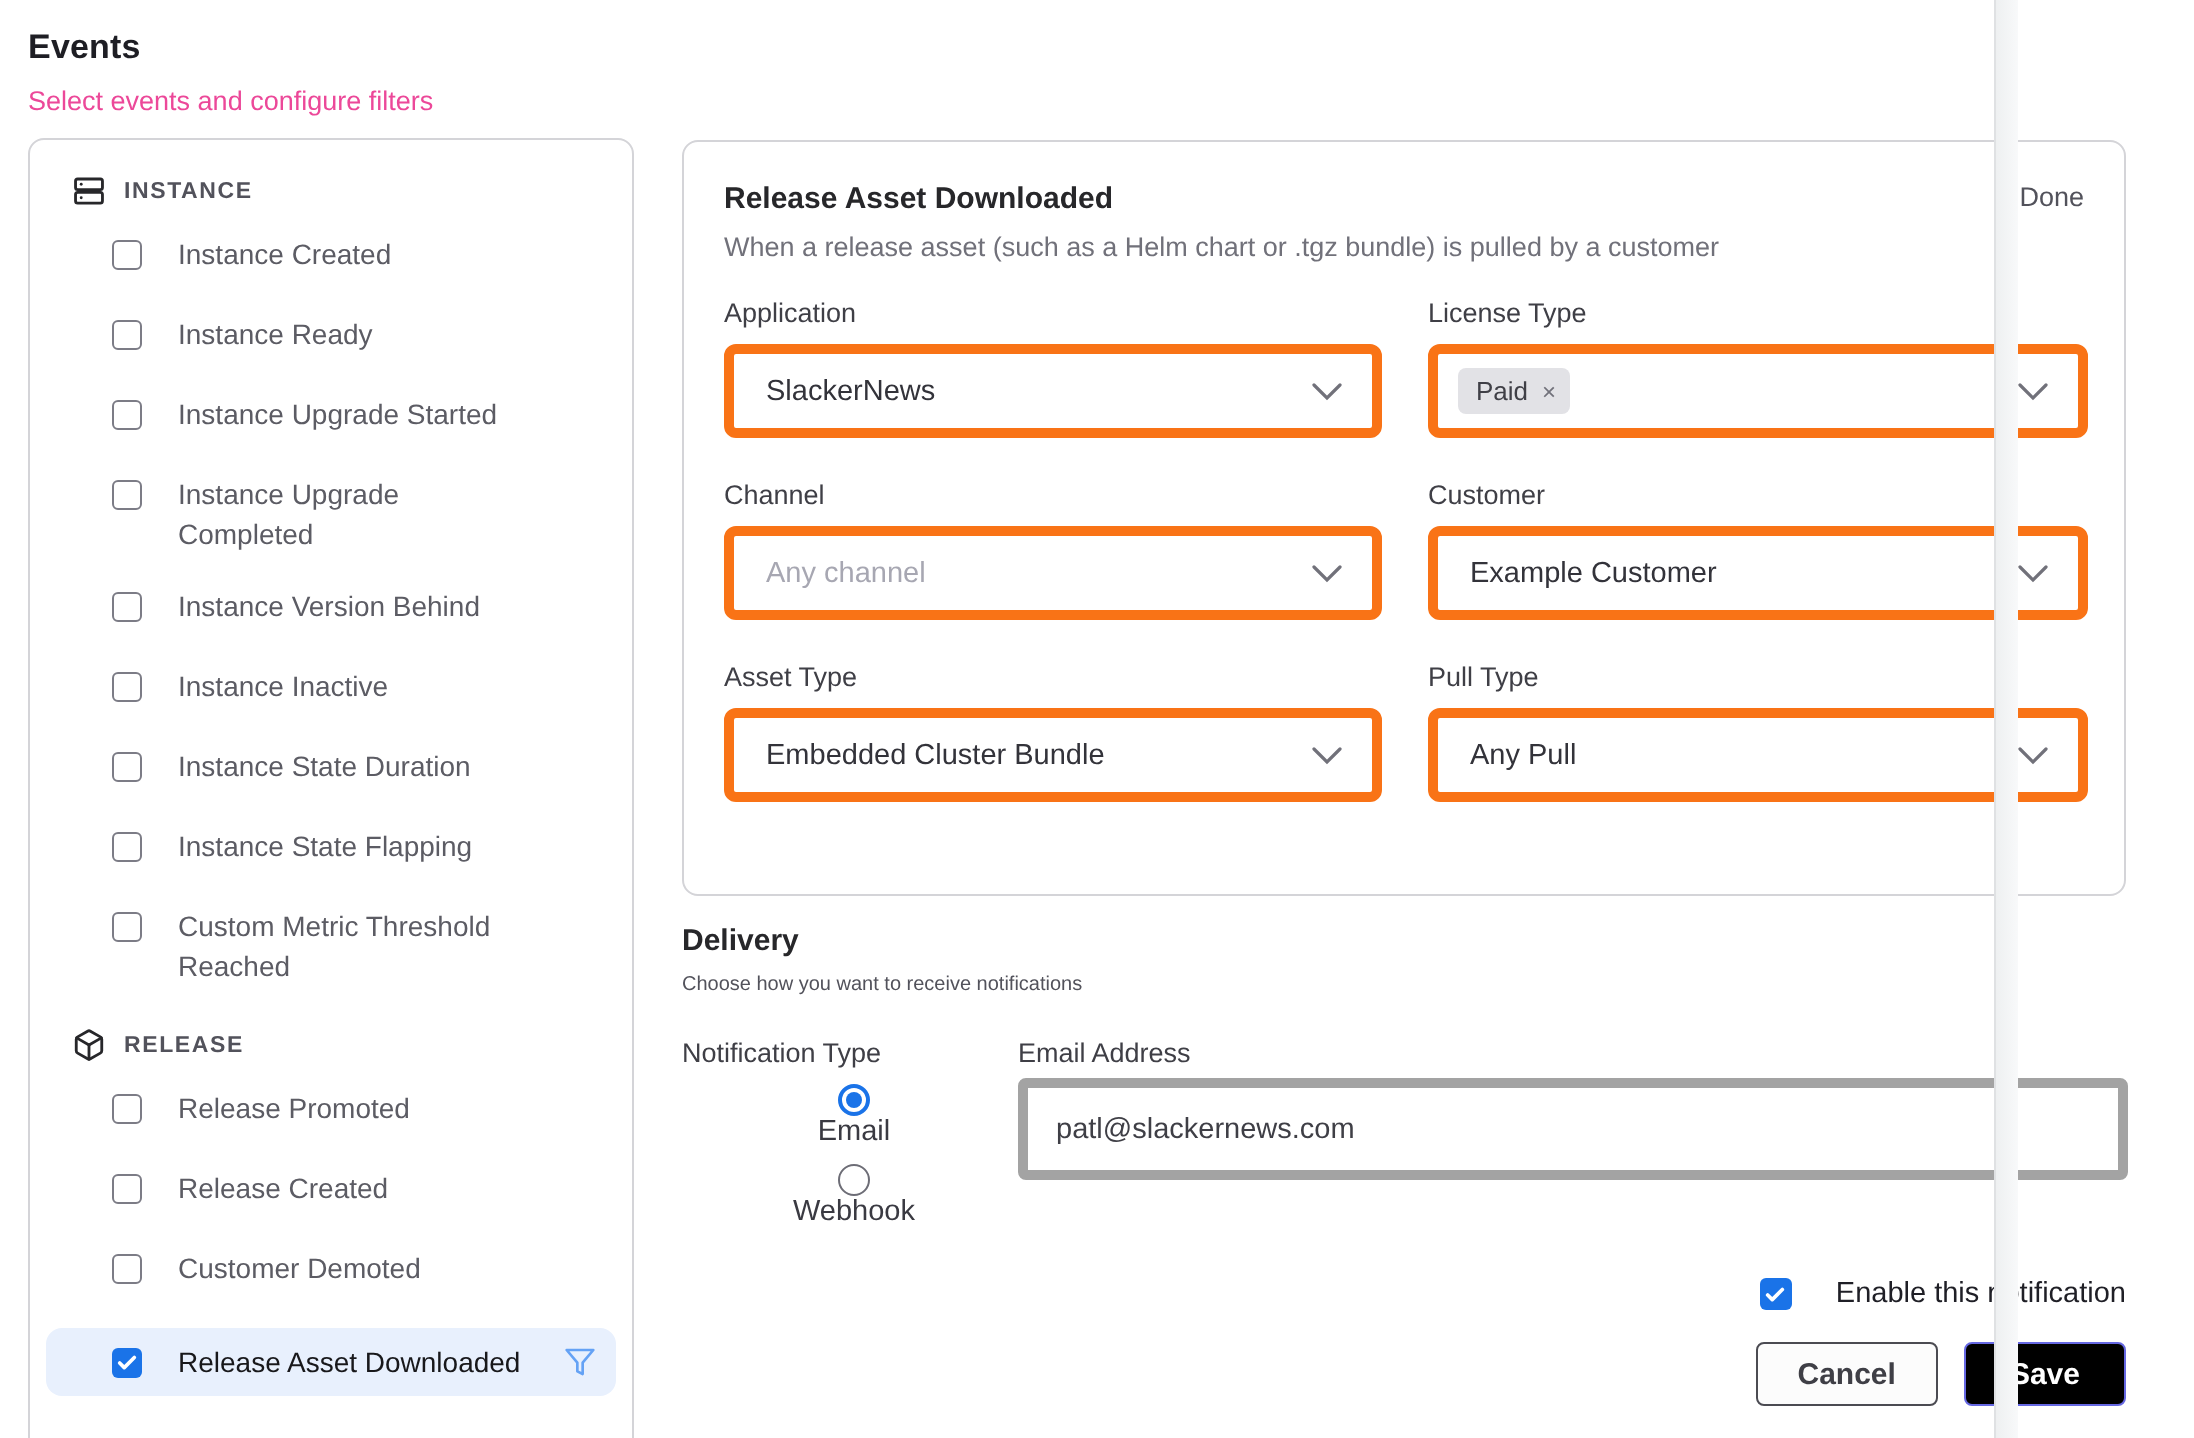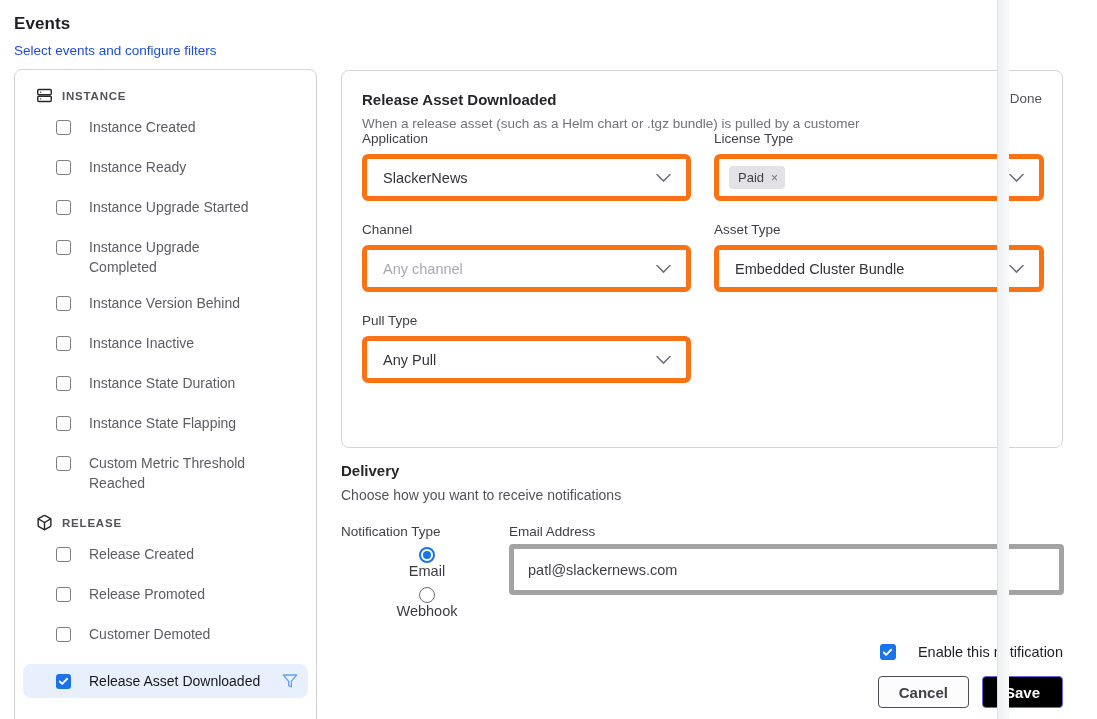--- a/index.html
+++ b/index.html
@@ -3,21 +3,21 @@
 <meta charset="utf-8">
 <style>
   * { margin: 0; padding: 0; box-sizing: border-box; }
   html, body { width: 1097px; height: 719px; overflow: hidden; background: #ffffff;
     font-family: "Liberation Sans", sans-serif; }
   .stage { position: relative; width: 1009px; height: 719px; background: #fff; }
 
   
   .page-header { position: absolute; left: 14px; top: 14px; }
   .page-title { font-size: 17px; font-weight: 700; color: #1e1e24; letter-spacing: .1px; }
-  .page-subtitle { margin-top: 9px; font-size: 13.5px; color: #1d4ed8; }
+  .page-subtitle { margin-top: 9px; font-size: 13.5px; color: #ec4899; }
 
   
   .sidebar { position: absolute; left: 14px; top: 69px; width: 303px; height: 700px;
     border: 1px solid #d4d4d8; border-radius: 8px; background: #fff; padding: 12px 0 0 0; }
   .ev-section-header { display: flex; align-items: center; gap: 9px; padding: 5px 10px 5px 21px;
     margin-bottom: 8px; }
   .ev-section-header .sec-icon { width: 17px; height: 17px; display: inline-flex; flex: 0 0 auto; }
   .ev-section-header .sec-icon svg { width: 100%; height: 100%; }
   .ev-section-label { font-size: 11.5px; font-weight: 600; letter-spacing: .8px; color: #52525b; }
   .ev-section-header.mt { margin-top: 12px; }
@@ -38,38 +38,38 @@
   .cb.checked svg { width: 11px; height: 11px; }
 
   
   .filter-card { position: absolute; left: 341px; top: 70px; width: 722px; height: 378px;
     border: 1px solid #d4d4d8; border-radius: 8px; background: #fff; padding: 20px; }
   .card-head { display: flex; align-items: flex-start; justify-content: space-between; }
   .card-title { font-size: 15px; font-weight: 700; color: #27272a; }
   .done-link { font-size: 13.5px; color: #52525b; cursor: pointer; }
   .card-desc { margin-top: 8px; font-size: 13.5px; color: #71717a; }
 
-  .field-grid { display: grid; grid-template-columns: 329px 330px;
+  .field-grid { margin-top: 18px; display: grid; grid-template-columns: 329px 330px;
     column-gap: 23px; row-gap: 21px; }
   .field-label { font-size: 13.5px; color: #3f3f46; margin-bottom: 8px; }
   .select-box { position: relative; height: 47px; border: 5px solid #f97316; border-radius: 6px;
     background: #fff; display: flex; align-items: center; padding: 0 40px 0 16px; cursor: pointer; }
   .select-value { font-size: 14.5px; color: #33333a; }
   .select-placeholder { font-size: 14.5px; color: #a7a7b2; }
   .chev { position: absolute; right: 15px; top: 50%; transform: translateY(-50%);
     width: 15px; height: 9px; display: inline-flex; }
   .tag-pill { display: inline-flex; align-items: center; background: #e2e2e6; border-radius: 4px;
     padding: 4px 7px 4px 9px; margin-left: -6px; }
   .tag-text { font-size: 13px; color: #3f3f46; }
   .tag-x { font-size: 12px; color: #71717a; margin-left: 7px; cursor: pointer; line-height: 1; }
 
   
   .delivery { position: absolute; left: 341px; top: 462px; width: 722px; }
   .delivery-title { font-size: 15px; font-weight: 700; color: #27272a; }
-  .delivery-sub { margin-top: 8px; font-size: 14px; color: #52525b; }
+  .delivery-sub { margin-top: 8px; font-size: 10px; color: #52525b; }
   .delivery-form { margin-top: 21px; display: flex; }
   .ntype-col { width: 168px; flex: 0 0 auto; }
   .ntype-label { font-size: 13.5px; color: #3f3f46; }
   .radio-row { display: flex; align-items: center; margin-top: 8px; padding-left: 4px; flex-direction: column; }
   .radio { width: 16px; height: 16px; border-radius: 50%; flex: 0 0 auto; position: relative; }
   .radio.on { border: 2px solid #1a73e8; }
   .radio.on::after { content: ""; position: absolute; left: 2px; top: 2px; width: 8px; height: 8px;
     border-radius: 50%; background: #1a73e8; }
   .radio.off { border: 1.5px solid #6d6d76; }
   .radio-label { font-size: 14.5px; color: #3a3a42; }
@@ -162,25 +162,25 @@
             <path d="M21 16V8a2 2 0 0 0-1-1.73l-7-4a2 2 0 0 0-2 0l-7 4A2 2 0 0 0 3 8v8a2 2 0 0 0 1 1.73l7 4a2 2 0 0 0 2 0l7-4A2 2 0 0 0 21 16z"></path>
             <polyline points="3.27 6.96 12 12.01 20.73 6.96"></polyline>
             <line x1="12" y1="22.08" x2="12" y2="12"></line>
           </svg>
       </span>
       <span class="ev-section-label">RELEASE</span>
     </div>
 
     <div class="ev-item">
       <span class="cb unchecked"></span>
+      <span class="ev-item-label">Release Promoted</span>
+    </div>
+    <div class="ev-item">
+      <span class="cb unchecked"></span>
       <span class="ev-item-label">Release Created</span>
-    </div>
-    <div class="ev-item">
-      <span class="cb unchecked"></span>
-      <span class="ev-item-label">Release Promoted</span>
     </div>
     <div class="ev-item">
       <span class="cb unchecked"></span>
       <span class="ev-item-label">Customer Demoted</span>
     </div>
     <div class="ev-item selected">
       <span class="cb checked">
         <svg viewBox="0 0 24 24" fill="none" stroke="#ffffff" stroke-width="4" stroke-linecap="round" stroke-linejoin="round">
             <polyline points="20 6 9 17 4 12"></polyline>
           </svg>
@@ -239,20 +239,31 @@
         <div class="select-box">
           <span class="select-placeholder">Any channel</span>
           <span class="chev">
             <svg viewBox="0 0 15 9" fill="none" stroke="#71717a" stroke-width="1.6" stroke-linecap="round">
                 <path d="M1 1l6.5 6.5L14 1"></path>
               </svg>
           </span>
         </div>
       </div>
 
+      <div>
+        <div class="field-label">Customer</div>
+        <div class="select-box">
+          <span class="select-value">Example Customer</span>
+          <span class="chev">
+            <svg viewBox="0 0 15 9" fill="none" stroke="#71717a" stroke-width="1.6" stroke-linecap="round">
+                <path d="M1 1l6.5 6.5L14 1"></path>
+              </svg>
+          </span>
+        </div>
+      </div>
 
       <div>
         <div class="field-label">Asset Type</div>
         <div class="select-box">
           <span class="select-value">Embedded Cluster Bundle</span>
           <span class="chev">
             <svg viewBox="0 0 15 9" fill="none" stroke="#71717a" stroke-width="1.6" stroke-linecap="round">
                 <path d="M1 1l6.5 6.5L14 1"></path>
               </svg>
           </span>

